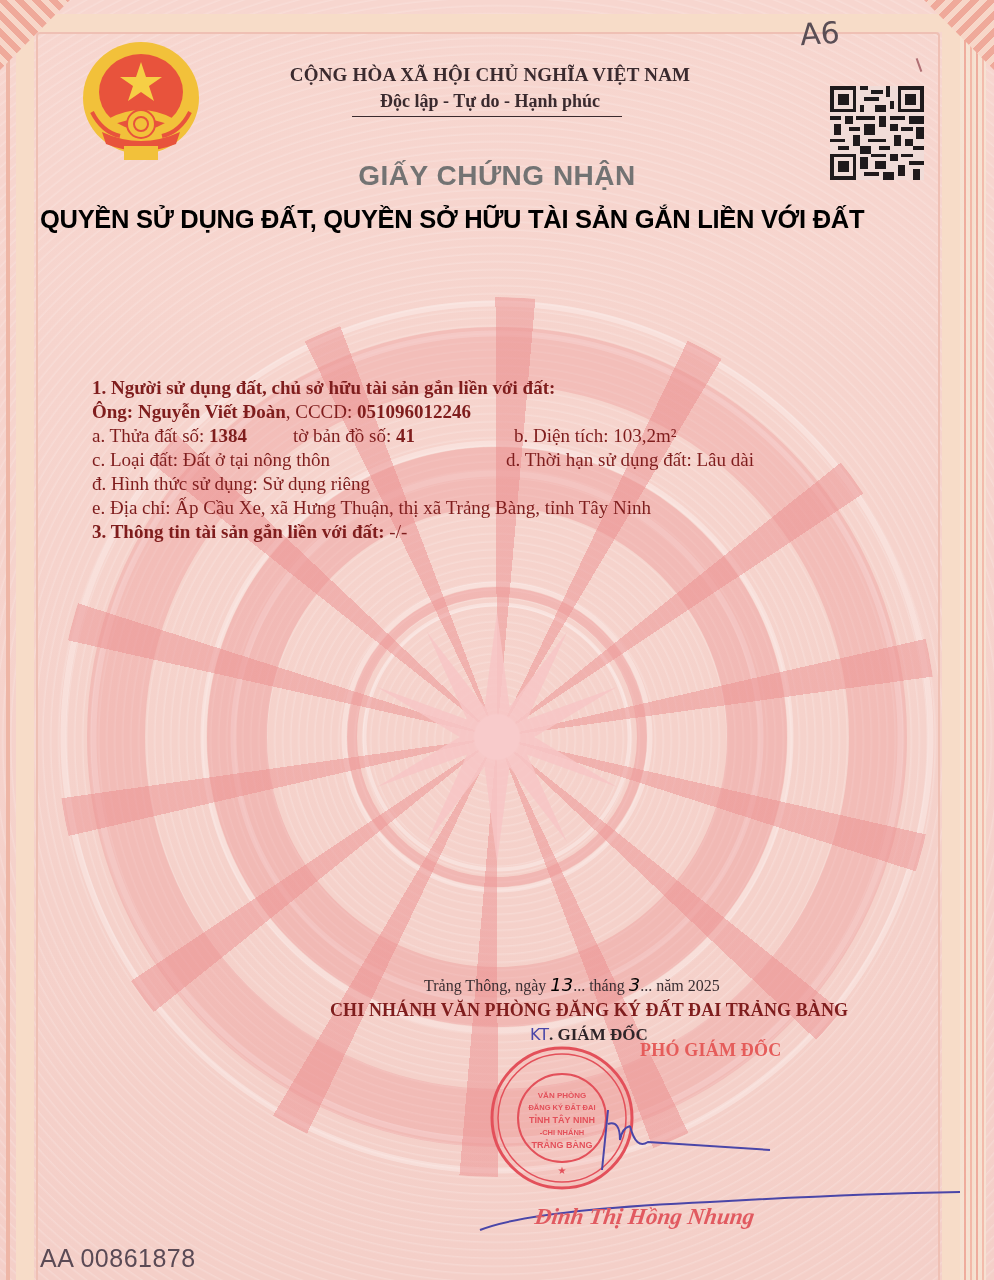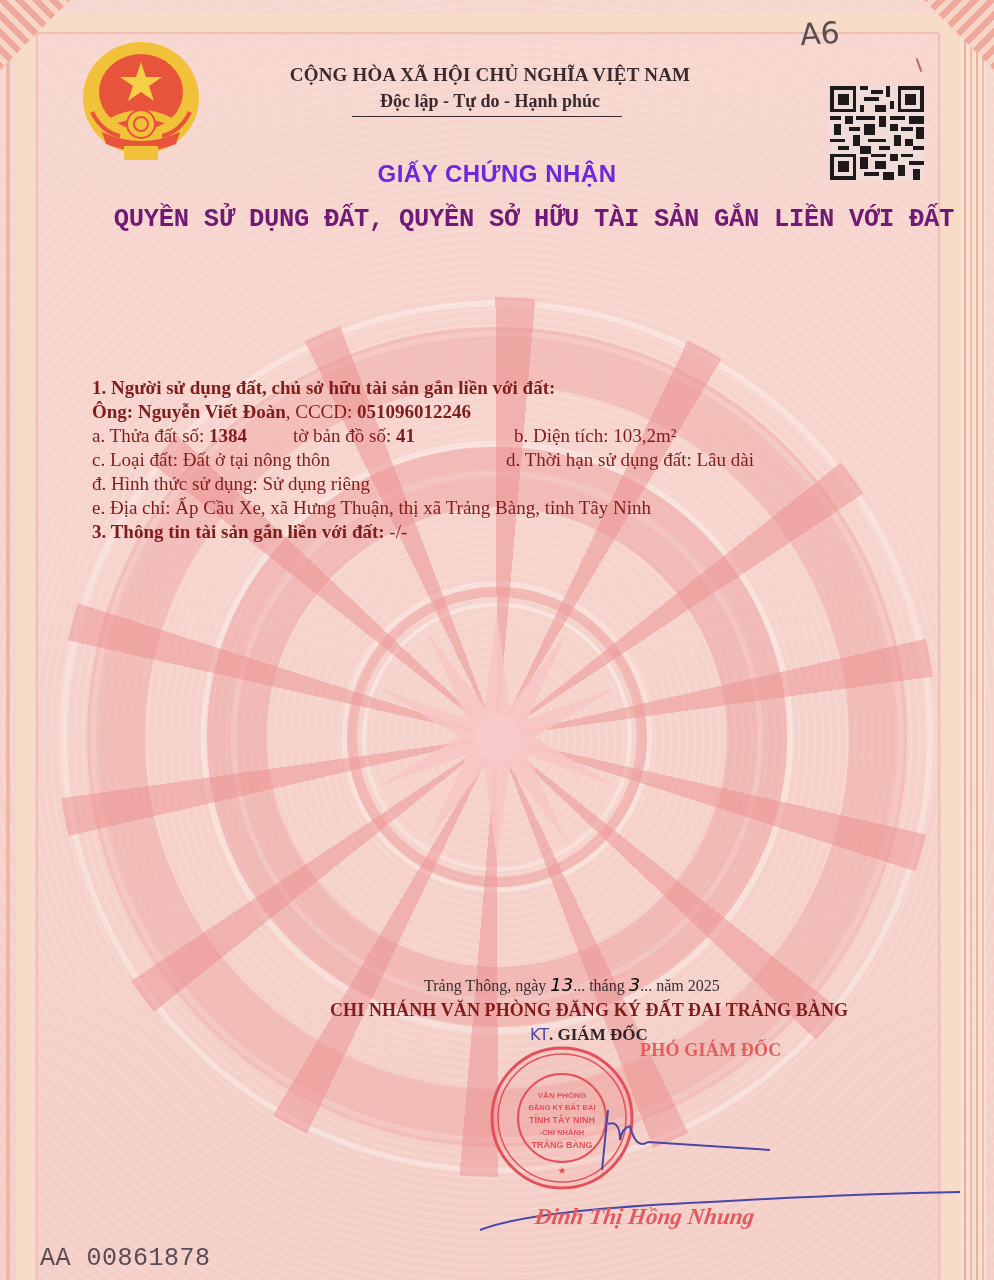--- a/index.html
+++ b/index.html
@@ -78,27 +78,27 @@
 
   .qr { position: absolute; left: 830px; top: 86px; width: 94px; height: 94px; }
   .handwritten-a6 {
     position: absolute; left: 800px; top: 16px; font-family: "DejaVu Sans", sans-serif;
     font-size: 30px; color: #5a4e55; font-weight: normal; transform: rotate(-4deg);
   }
   .mark-stroke { position: absolute; left: 918px; top: 58px; width: 2px; height: 14px; background: #b06f74; transform: rotate(-20deg); }
 
   .title-main {
     position: absolute; left: 0; width: 994px; top: 160px; text-align: center;
-    font-family: "Liberation Sans", sans-serif; font-weight: bold; font-size: 24px;
-    color: #6d28d9; letter-spacing: .5px;
+    font-family: "Liberation Sans", sans-serif; font-weight: bold; font-size: 28px;
+    color: #737373; letter-spacing: .5px;
   }
   .title-sub {
-    position: absolute; left: 40px; width: 914px; top: 205px; text-align: right;
-    font-family: Liberation Mono, monospace; font-weight: bold; font-size: 25.5px;
-    color: #701a75; letter-spacing: -.3px;
+    position: absolute; left: 40px; width: 914px; top: 205px; text-align: left;
+    font-family: Liberation Sans, sans-serif; font-weight: bold; font-size: 25.5px;
+    color: #000000; letter-spacing: -.3px;
   }
 
   .content { position: absolute; left: 92px; top: 376px; width: 780px; color: #7f1d1d; font-size: 19px; line-height: 24px; }
   .content .row { position: relative; height: 24px; white-space: nowrap; }
   .b { font-weight: bold; }
   .col2 { position: absolute; left: 422px; top: 0; }
   .col-mid { position: absolute; left: 201px; top: 0; }
 
   .date-line {
     position: absolute; left: 424px; top: 974px; font-size: 16px; color: #3a2e32; white-space: nowrap;
@@ -115,21 +115,21 @@
     position: absolute; left: 640px; top: 1040px; font-size: 18px; font-weight: bold; color: #e55c5a; white-space: nowrap;
     font-family: "Liberation Serif", serif; letter-spacing: .2px;
   }
   .seal { position: absolute; left: 488px; top: 1044px; width: 148px; height: 148px; }
   .signature { position: absolute; left: 470px; top: 1080px; width: 520px; height: 170px; }
   .signer {
     position: absolute; left: 535px; top: 1204px; font-family: "Liberation Serif", serif;
     font-style: italic; font-weight: bold; font-size: 23px; color: #e15a60; white-space: nowrap; transform: skewX(-8deg);
   }
   .serial {
-    position: absolute; left: 40px; top: 1244px; font-family: Liberation Mono, monospace; font-size: 25px;
+    position: absolute; left: 40px; top: 1244px; font-family: Liberation Sans, sans-serif; font-size: 25px;
     color: #5a4a55; letter-spacing: .5px; white-space: nowrap;
   }
 </style>
 </head>
 <body>
 
 <div class="paper"></div>
 <div class="drum"></div>
 <div class="drum-ring r3"></div>
 <div class="drum-ring r2"></div>

